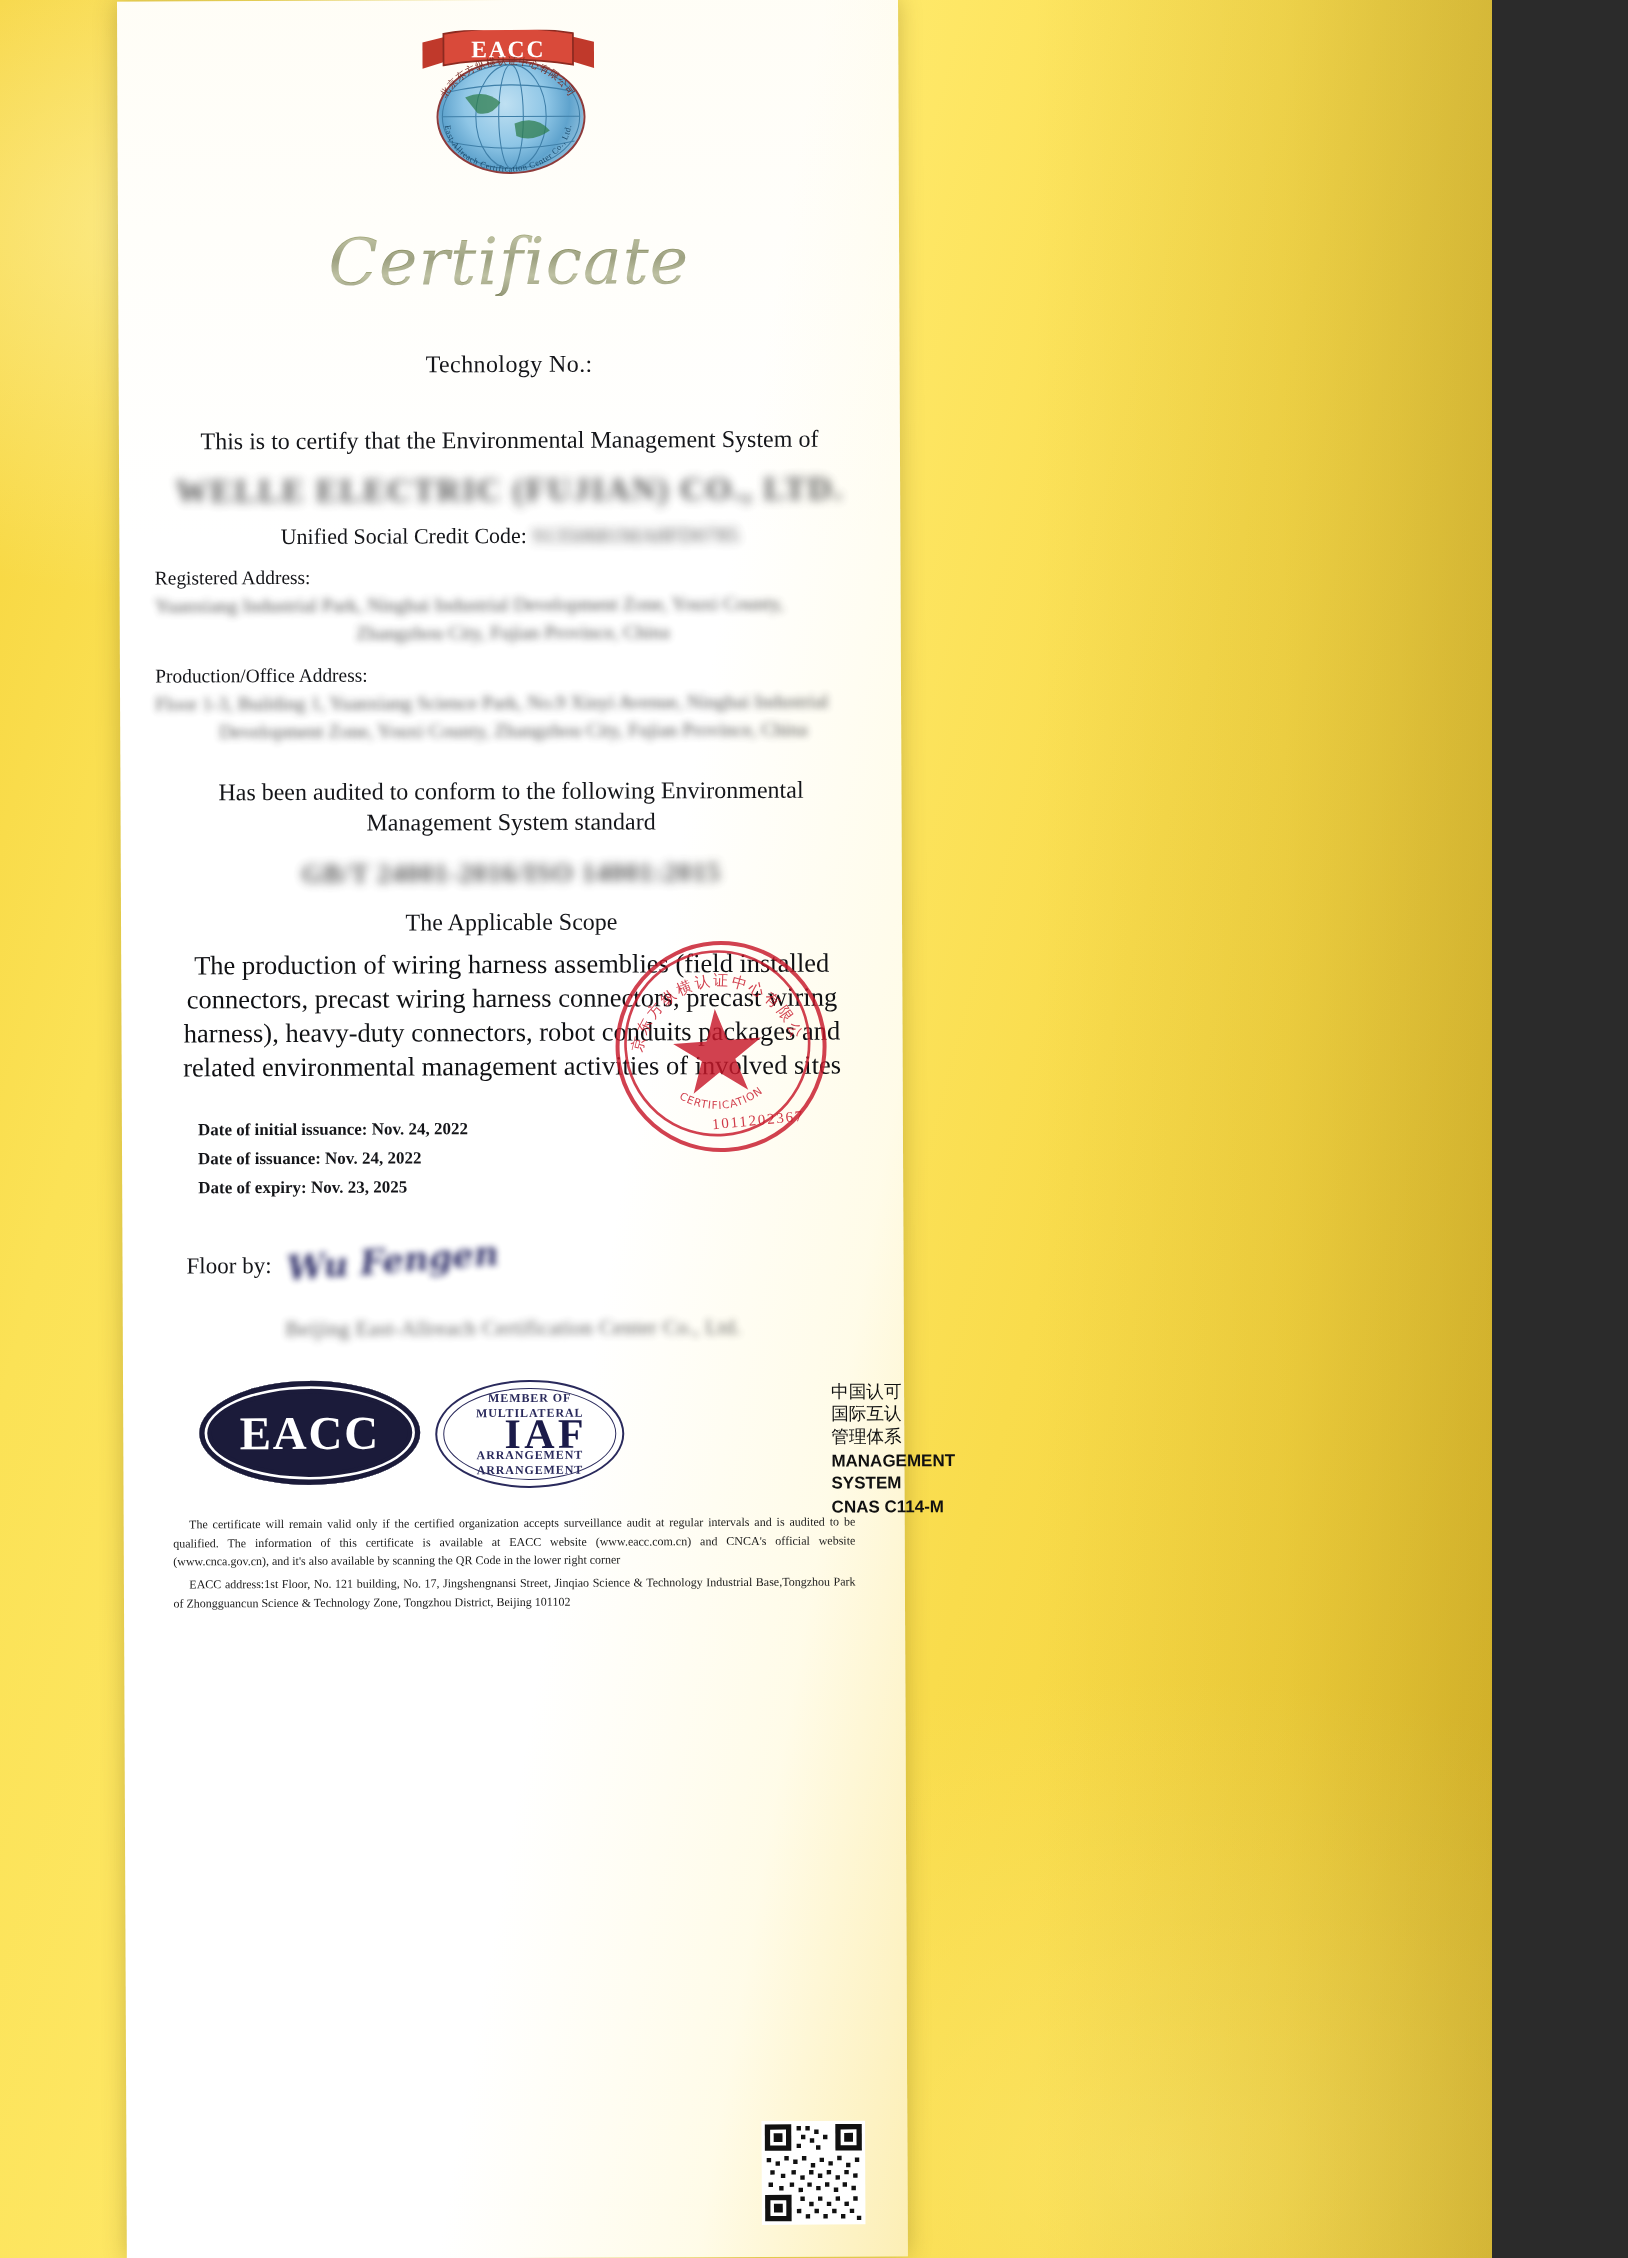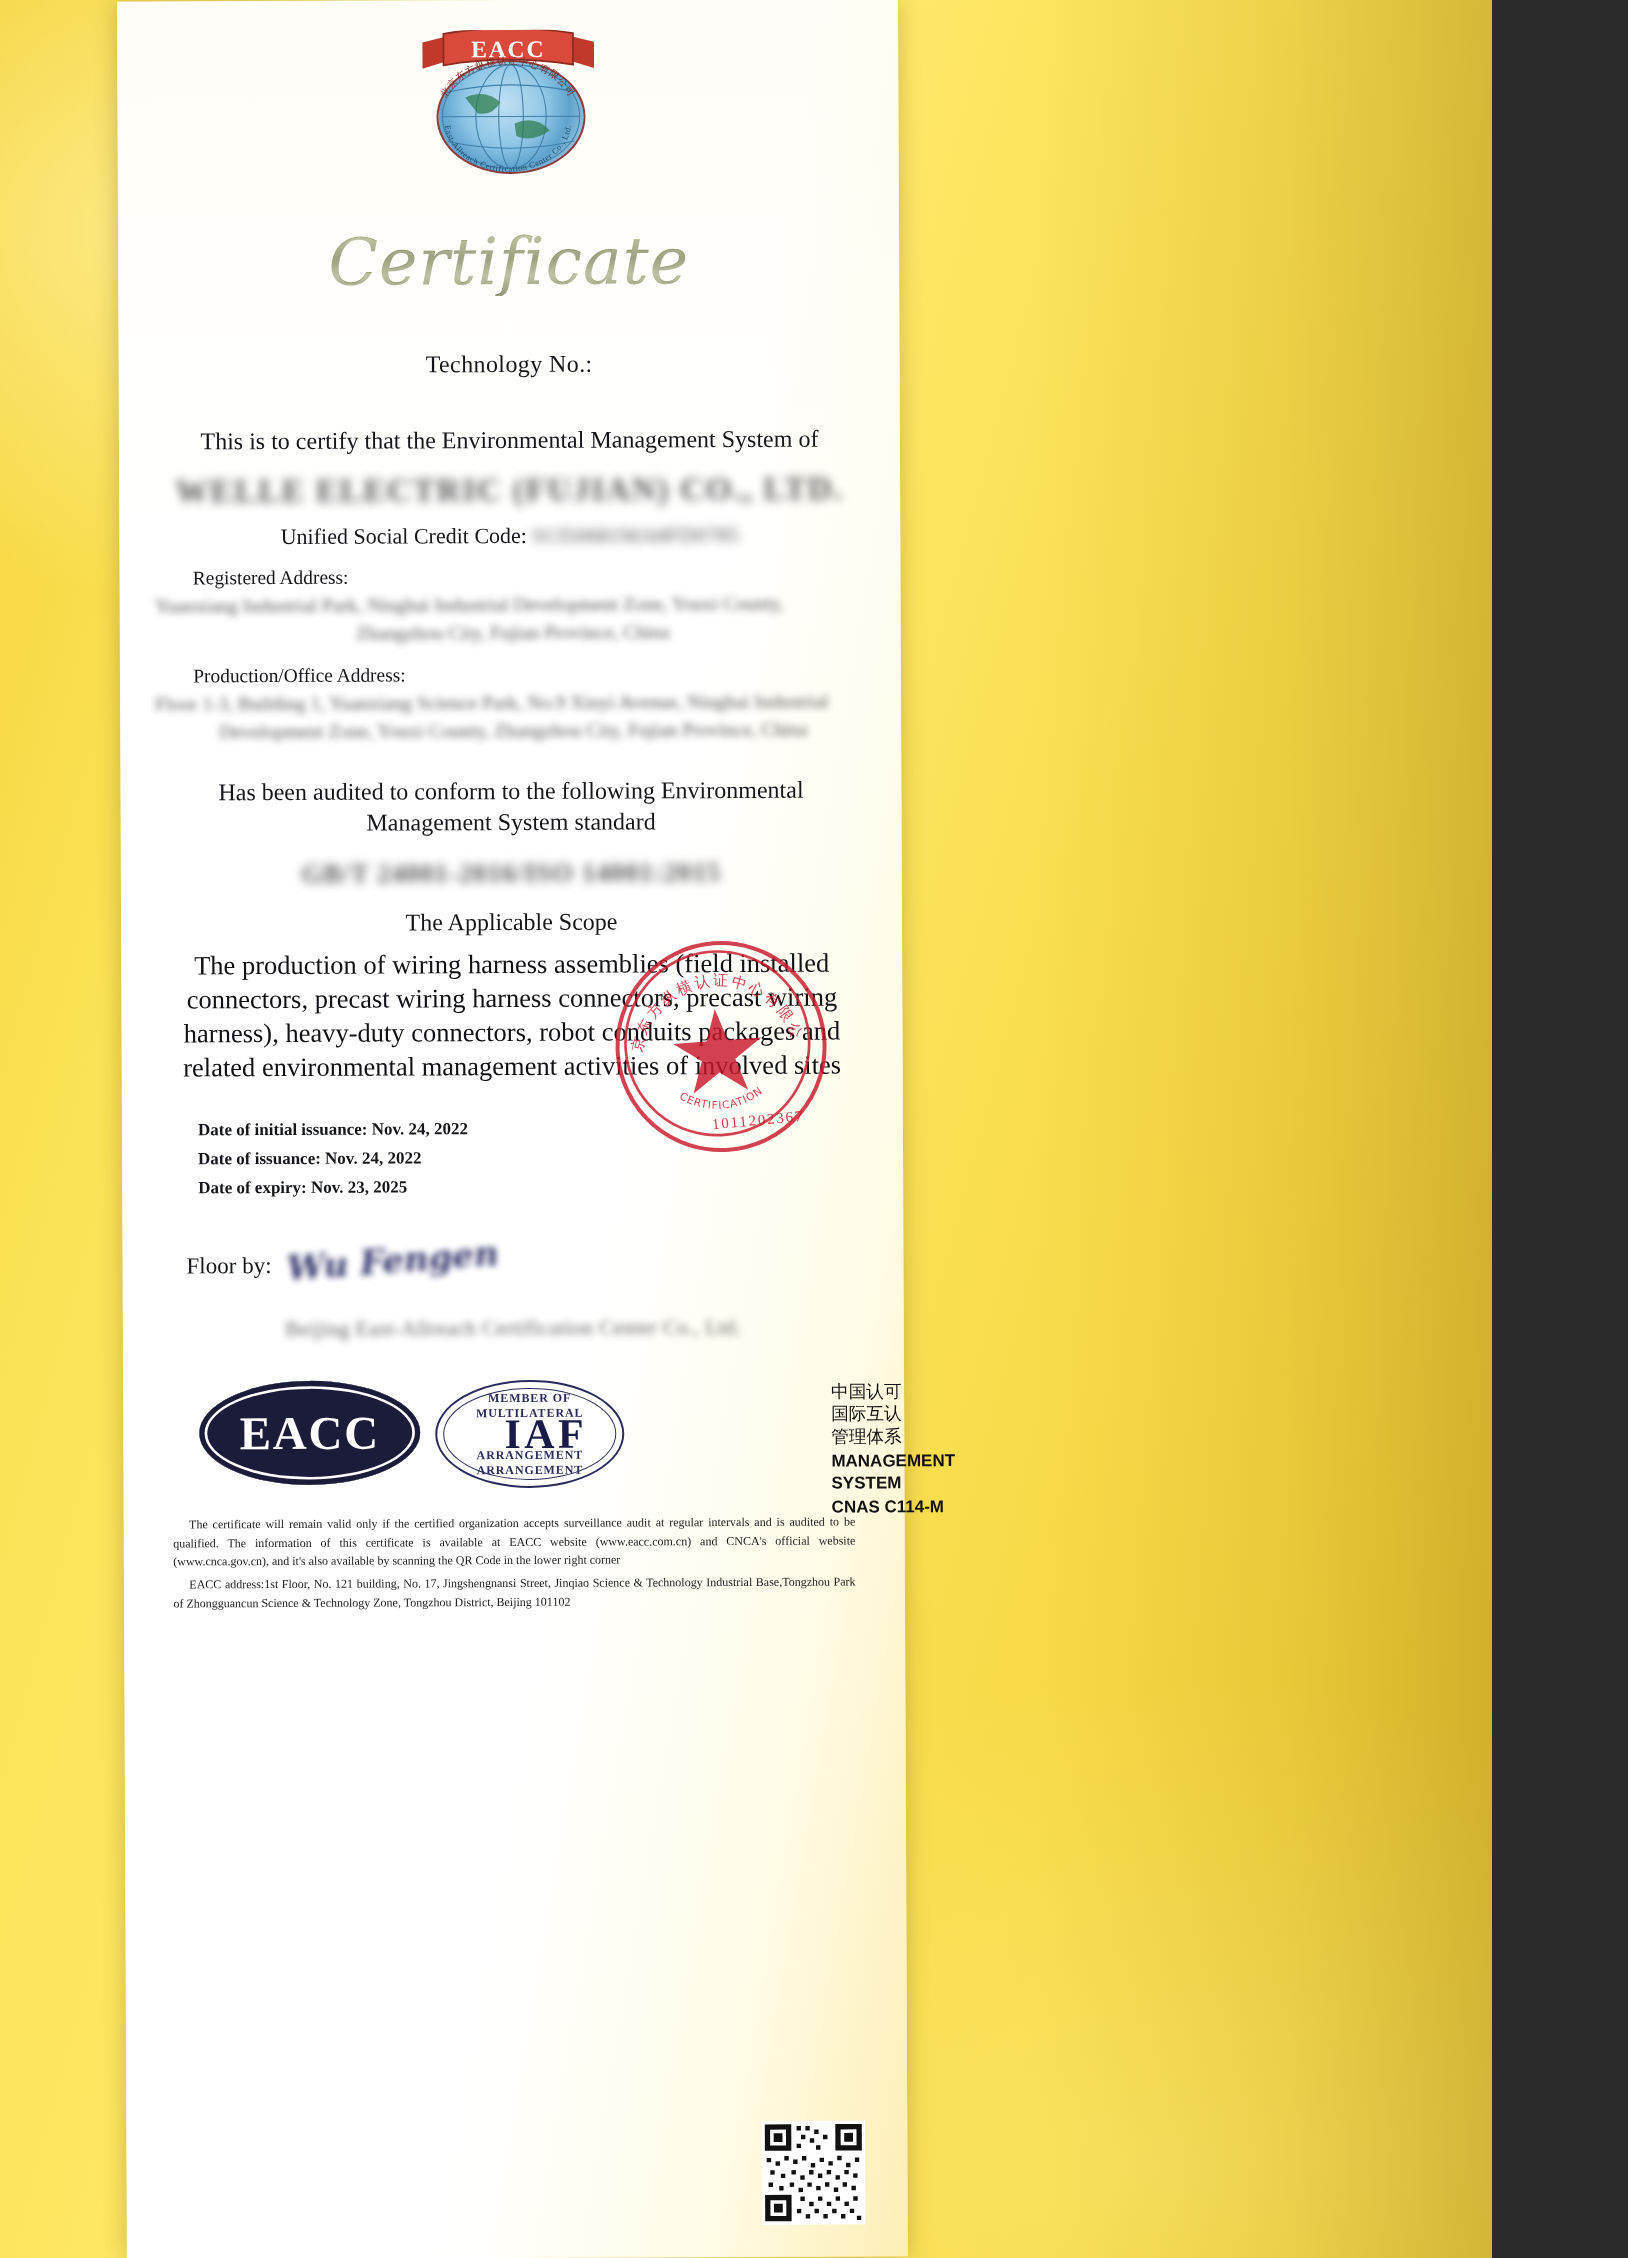--- a/index.html
+++ b/index.html
@@ -152,21 +152,21 @@
     color: #15161a;
   }
   .addr-row {
     margin-top: 14px;
     font-size: 19.4px;
     color: #15161a;
     line-height: 1.45;
     text-align: left;
     padding-left: 5.3px;
   }
-  .addr-row .label { white-space: nowrap; margin-left: 38px; }
+  .addr-row .label { white-space: nowrap; }
   .addr-cont {
     text-align: center;
     font-size: 19.4px;
     line-height: 1.45;
   }
 
   .audited {
     text-align: center;
     margin-top: 30px;
     font-size: 24px;

